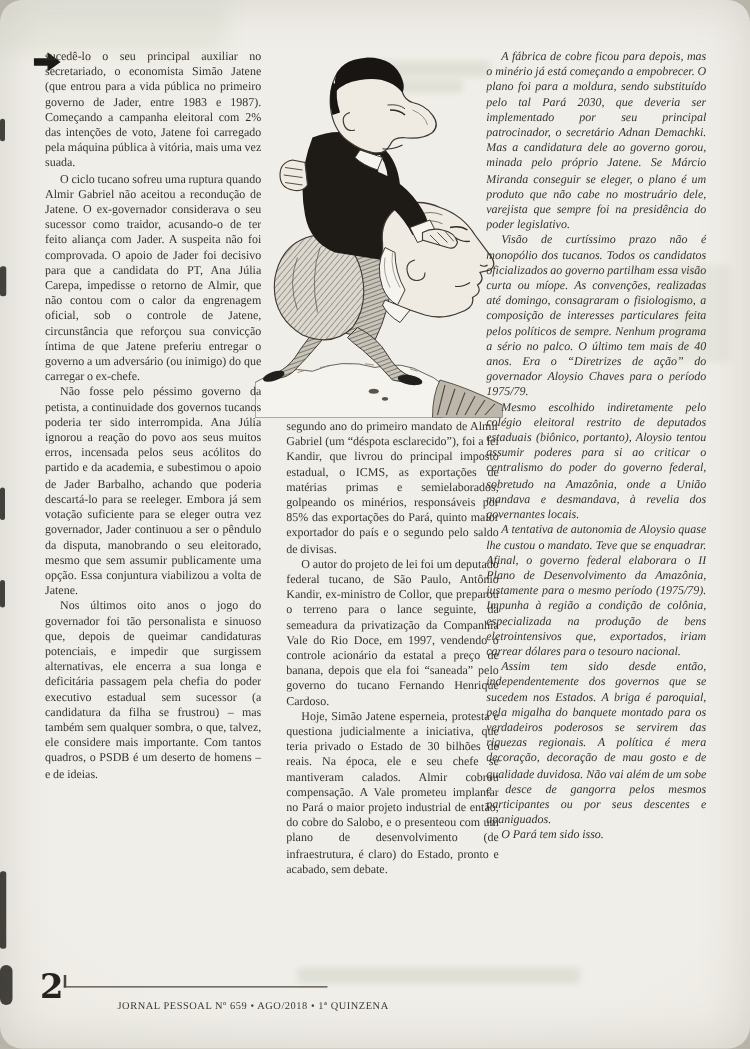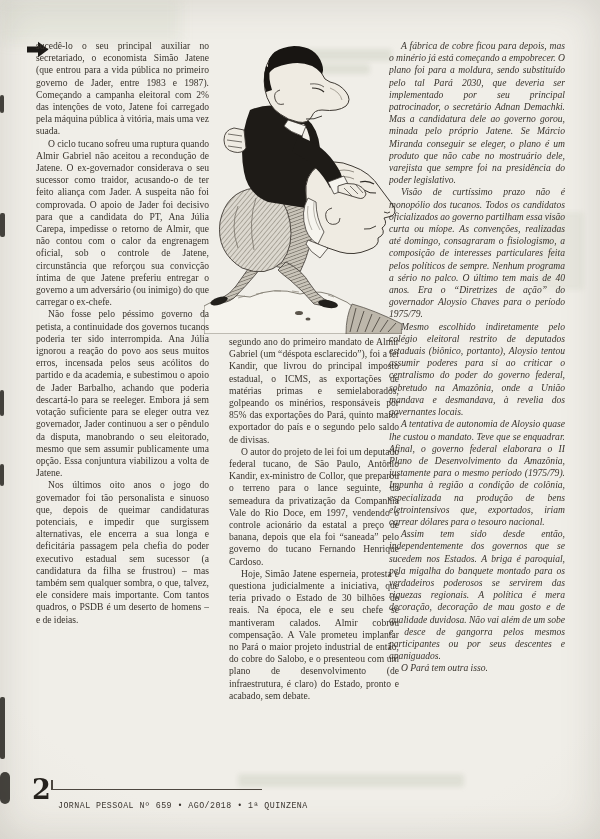--- a/index.html
+++ b/index.html
@@ -3,20 +3,21 @@
 <meta charset="utf-8">
 <style>
   html,body{margin:0;padding:0;background:#b8b4aa;}
   .page{
     position:relative;width:600px;height:839px;overflow:hidden;
     background:
       radial-gradient(130% 105% at 52% 42%, #f0eee8 55%, #e6e3da 88%, #ddd9cf 100%);
     box-shadow:inset 0 0 40px rgba(90,84,72,.18);
     font-family:"Liberation Serif","DejaVu Serif",serif;
     color:#35302a;
+    border-radius:18px;
   }
   .col{position:absolute;top:40px;overflow:hidden;}
   .col1{left:36px;width:173px;height:738px;}
   .col2{left:229px;width:170px;height:738px;}
   .col3{left:389px;width:176px;height:730px;font-style:italic;}
   .col p{
     margin:0;font-size:9.6px;line-height:12.2px;text-align:justify;
     text-indent:12px;hyphens:auto;-webkit-hyphens:auto;word-spacing:-0.2px;
     color:#38332c;
   }
@@ -31,21 +32,22 @@
   }
   .footer-meta{
     position:absolute;left:51px;top:789px;width:204px;
     border-top:1.6px solid #4c463f;padding:3.5px 0 0 7px;
   }
   .footer-meta::before{
     content:"";position:absolute;left:0;top:-10px;width:1.6px;height:10px;background:#4c463f;
   }
   .issue{
     font-size:8.3px;letter-spacing:.45px;color:#3c3630;white-space:nowrap;
-    font-family:Liberation Mono, monospace;
+    font-family:Liberation Serif, serif;
+    margin-left:36px;
   }
   
   .smudge{position:absolute;background:#201d19;opacity:.82;border-radius:2px;}
   .ghost{position:absolute;background:rgba(142,152,126,.17);filter:blur(2.5px);border-radius:3px;}
   .tint{position:absolute;background:rgba(150,165,128,.10);filter:blur(7px);}
 </style>
 </head>
 <body>
 
 <div class="page">
@@ -146,21 +148,21 @@
     <p>O autor do projeto de lei foi um deputado federal tucano, de São Paulo, Antônio Kandir, ex-ministro de Collor, que preparou o terreno para o lance seguinte, da semeadura da privatização da Companhia Vale do Rio Doce, em 1997, vendendo o controle acionário da estatal a preço de banana, depois que ela foi “saneada” pelo governo do tucano Fernando Henrique Cardoso.</p>
     <p>Hoje, Simão Jatene esperneia, protesta e questiona judicialmente a iniciativa, que teria privado o Estado de 30 bilhões de reais. Na época, ele e seu chefe se mantiveram calados. Almir cobrou compensação. A Vale prometeu implantar no Pará o maior projeto industrial de então, do cobre do Salobo, e o presenteou com um plano de desenvolvimento (de infraestrutura, é claro) do Estado, pronto e acabado, sem debate.</p>
   </section>
 
   <section class="col col3">
     <p>A fábrica de cobre ficou para depois, mas o minério já está começando a empobrecer. O plano foi para a moldura, sendo substituído pelo tal Pará 2030, que deveria ser implementado por seu principal patrocinador, o secretário Adnan Demachki. Mas a candidatura dele ao governo gorou, minada pelo próprio Jatene. Se Márcio Miranda conseguir se eleger, o plano é um produto que não cabe no mostruário dele, varejista que sempre foi na presidência do poder legislativo.</p>
     <p>Visão de curtíssimo prazo não é monopólio dos tucanos. Todos os candidatos oficializados ao governo partilham essa visão curta ou míope. As convenções, realizadas até domingo, consagraram o fisiologismo, a composição de interesses particulares feita pelos políticos de sempre. Nenhum programa a sério no palco. O último tem mais de 40 anos. Era o “Diretrizes de ação” do governador Aloysio Chaves para o período 1975/79.</p>
     <p>Mesmo escolhido indiretamente pelo colégio eleitoral restrito de deputados estaduais (biônico, portanto), Aloysio tentou assumir poderes para si ao criticar o centralismo do poder do governo federal, sobretudo na Amazônia, onde a União mandava e desmandava, à revelia dos governantes locais.</p>
     <p>A tentativa de autonomia de Aloysio quase lhe custou o mandato. Teve que se enquadrar. Afinal, o governo federal elaborara o II Plano de Desenvolvimento da Amazônia, justamente para o mesmo período (1975/79). Impunha à região a condição de colônia, especializada na produção de bens eletrointensivos que, exportados, iriam carrear dólares para o tesouro nacional.</p>
     <p>Assim tem sido desde então, independentemente dos governos que se sucedem nos Estados. A briga é paroquial, pela migalha do banquete montado para os verdadeiros poderosos se servirem das riquezas regionais. A política é mera decoração, decoração de mau gosto e de qualidade duvidosa. Não vai além de um sobe e desce de gangorra pelos mesmos participantes ou por seus descentes e apaniguados.</p>
-    <p>O Pará tem outra isso.</p>
+    <p>O Pará tem sido isso.</p>
   </section>
 
   <footer>
     <span class="pagenum">2</span>
     <div class="footer-meta">
       <span class="issue">JORNAL PESSOAL Nº 659 • AGO/2018 • 1ª QUINZENA</span>
     </div>
   </footer>
 
 </div>

